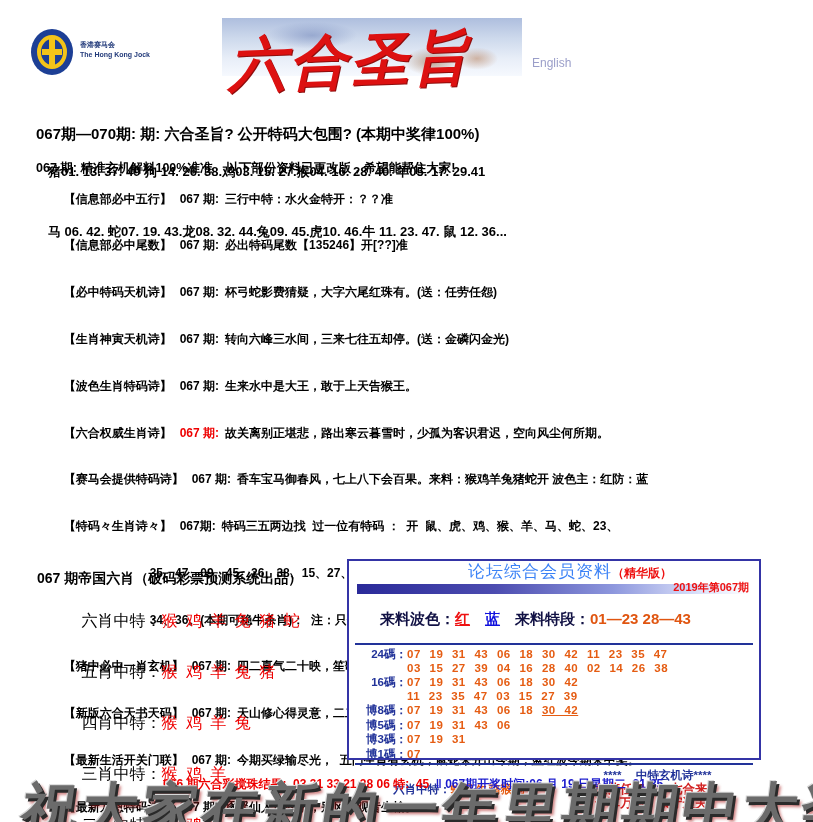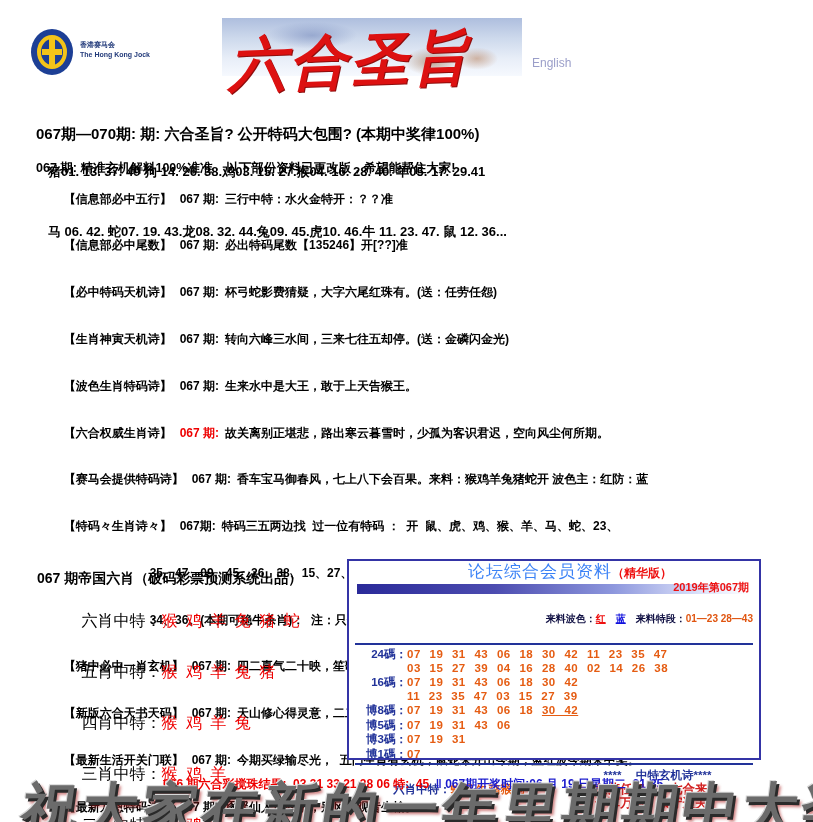--- a/index.html
+++ b/index.html
@@ -42,21 +42,21 @@
 
   
   .panel{position:absolute;left:347px;top:559px;width:414px;height:201px;
          border:2px solid #3434a6;background:#fff;box-sizing:border-box;padding:1px 6px 0 6px;}
   .p-title{text-align:center;line-height:19px;white-space:nowrap;}
   .p-title .t-main{font-size:17px;font-weight:normal;color:#3b82f6;letter-spacing:1px;margin-left:32px;}
   .p-title .t-suffix{font-size:12px;font-weight:bold;color:#ee1111;}
   .p-bar{position:relative;height:10px;margin:1px 2px 2px 2px;
          background:linear-gradient(90deg,#2a2a99 0%,#4c4cb0 35%,#8d97dd 65%,#dfe5fb 88%,#fff 100%);}
   .p-bar .bar-issue{position:absolute;right:2px;top:-4px;font-size:11px;font-weight:bold;color:#ee1111;background:transparent;}
-  .p-wave{text-align:right;font-size:10px;font-weight:bold;color:#111144;line-height:15px;white-space:pre;}
+  .p-wave{text-align:left;font-size:15px;font-weight:bold;color:#111144;line-height:15px;white-space:pre;}
   .p-wave .w-red{color:#ee1111;text-decoration:underline;}
   .p-wave .w-blue{color:#1111dd;text-decoration:underline;}
   .p-wave .w-seg{color:#e05510;}
   .p-hr{border:none;border-top:2px solid #223399;margin:2px 0 3px 0;}
   .code-row{display:flex;font-size:11.5px;font-weight:bold;line-height:13.5px;margin-bottom:1px;}
   .code-row .c-lbl{color:#223399;width:52px;text-align:right;flex:none;white-space:pre;}
   .code-row .c-lines{color:#e55c12;word-spacing:5px;letter-spacing:.5px;white-space:pre;}
   .code-row .c-u{text-decoration:underline;}
   .p-bottom{display:flex;margin-top:1px;}
   .p-left{width:52%;}

